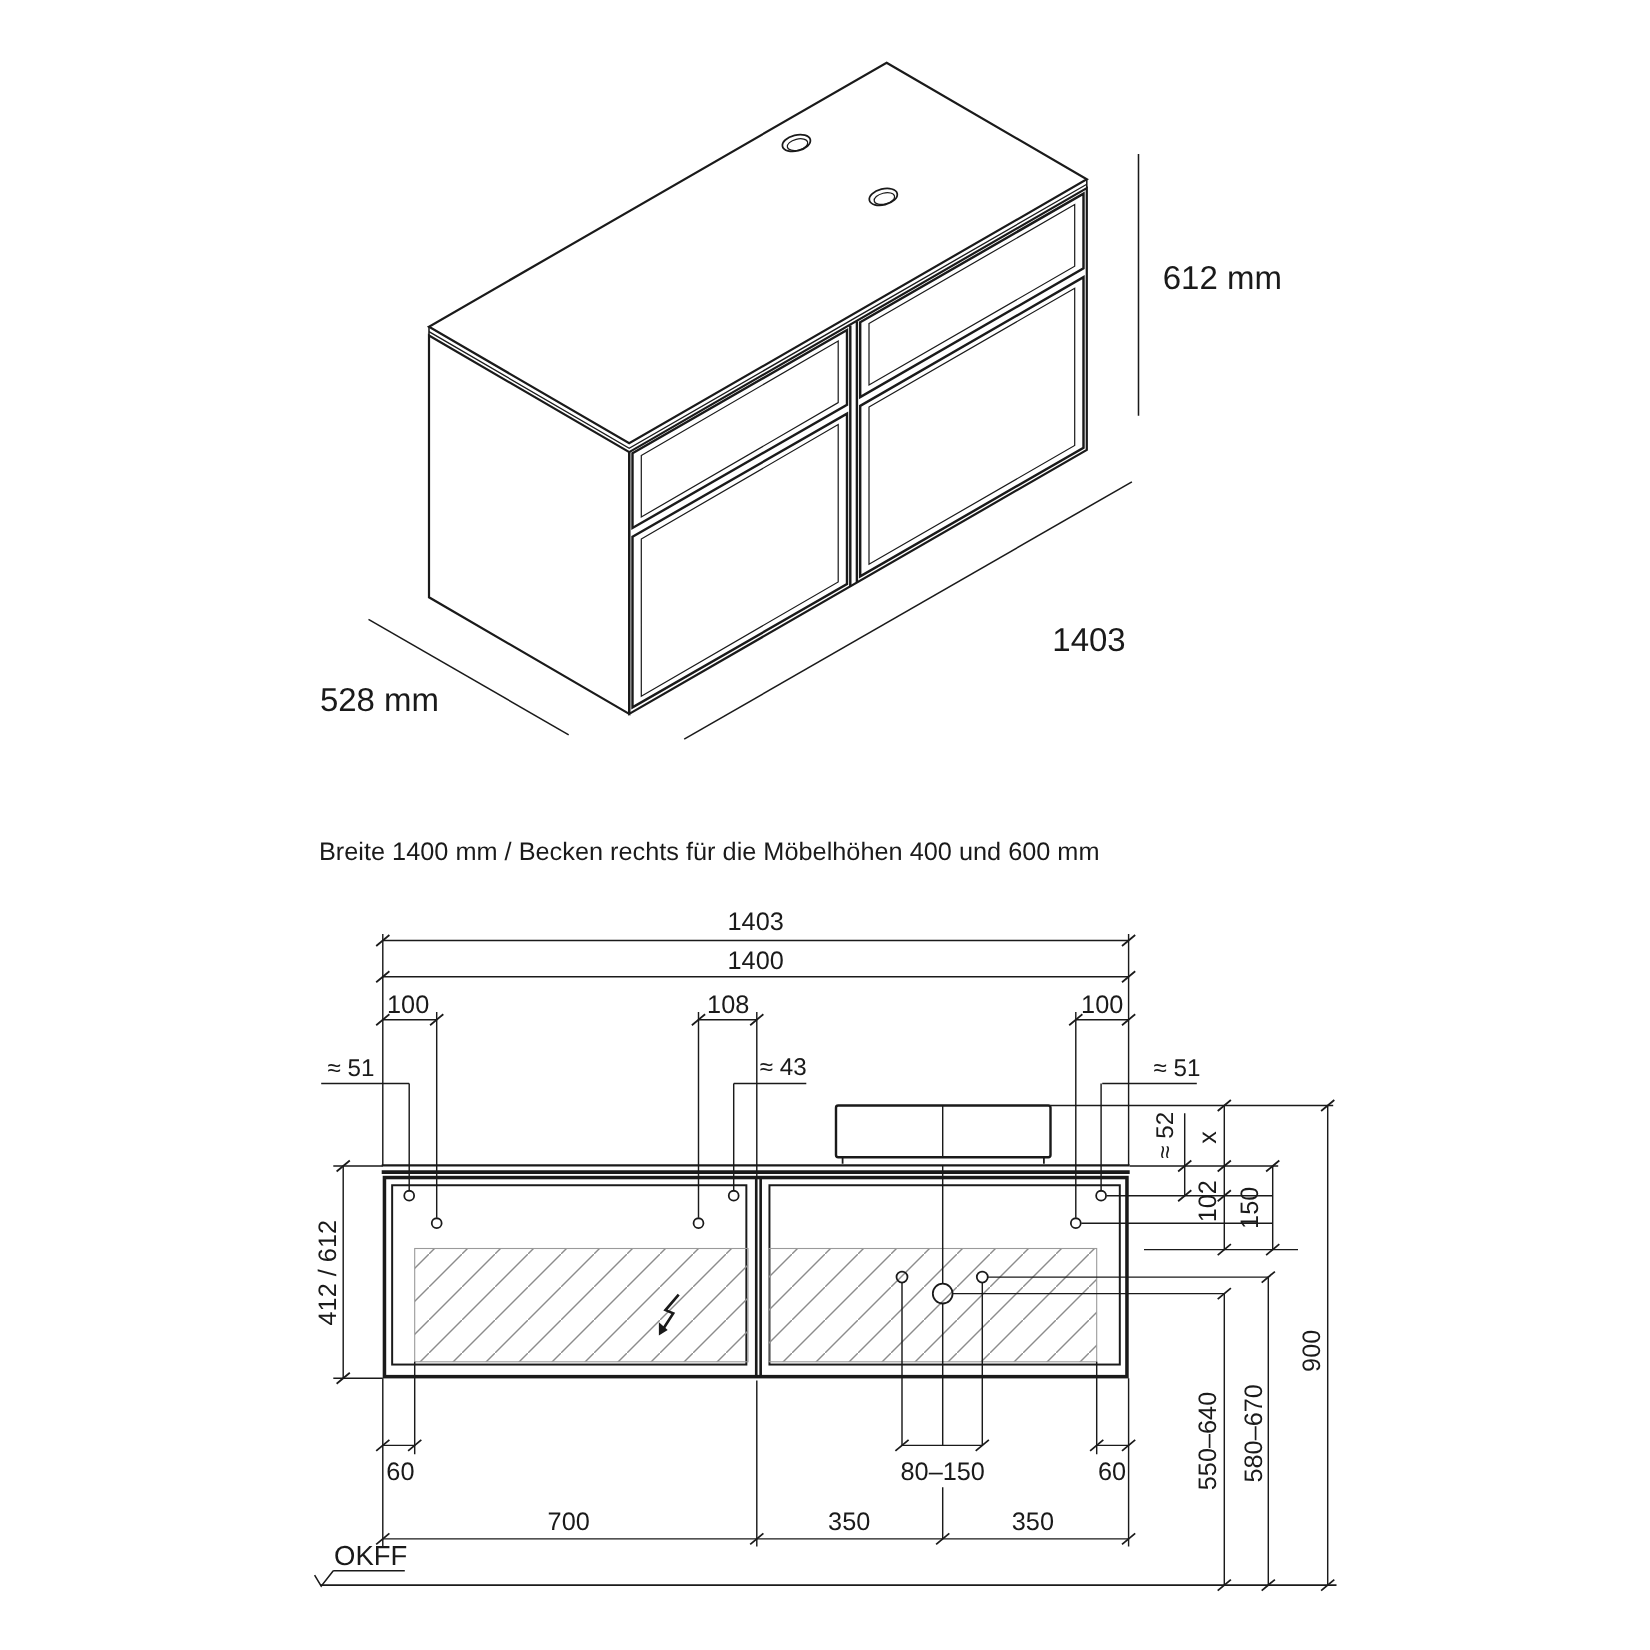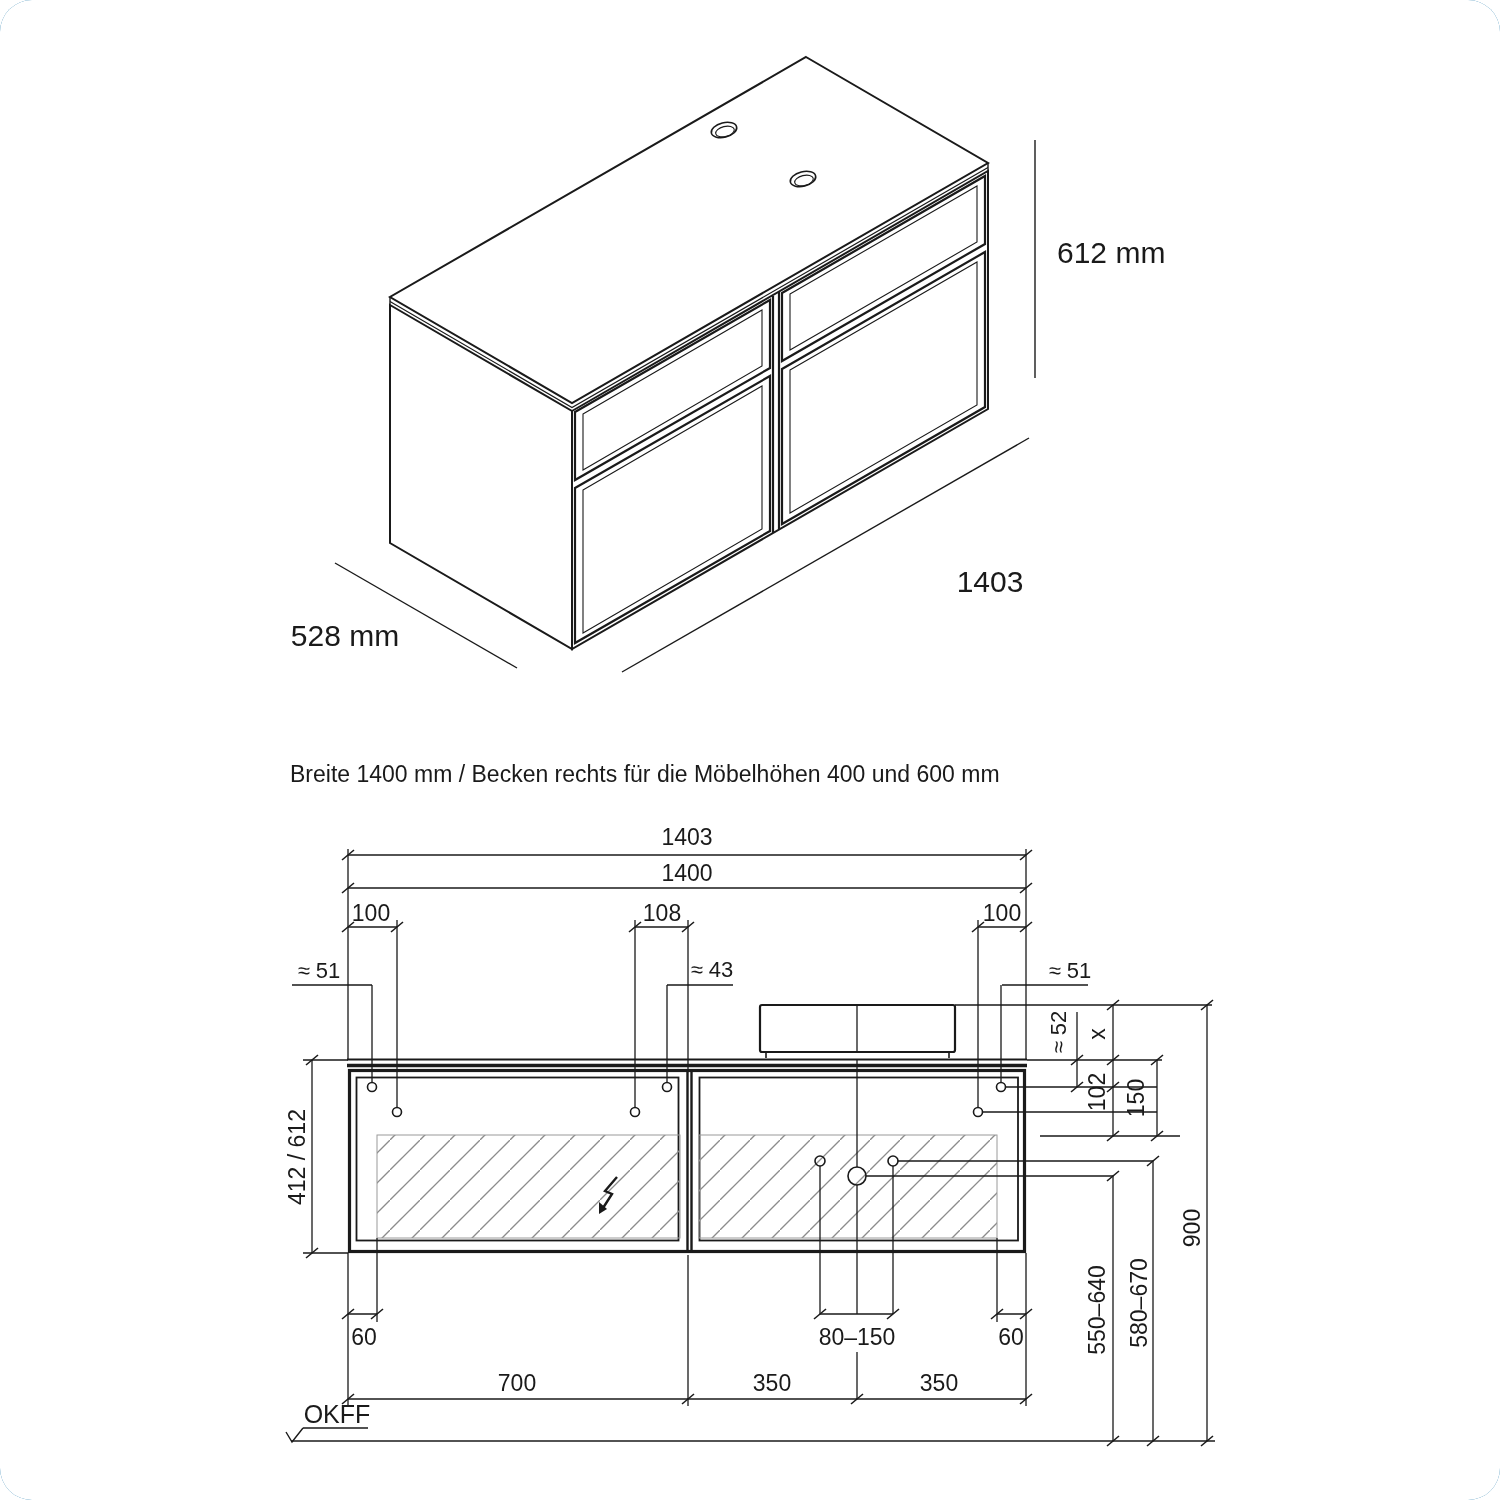--- a/index.html
+++ b/index.html
@@ -1,16 +1,16 @@
 <!DOCTYPE html>
 <html><head>
 <meta charset="utf-8">
 <style>
   html,body{margin:0;padding:0;background:#fff;}
-  .stage{width:1500px;height:1500px;position:relative;background:#0369a1;overflow:hidden;border-radius:32px;}
+  .stage{width:1500px;height:1500px;position:relative;background:#0369a1;overflow:hidden;}
   svg text{font-family:"Liberation Sans", sans-serif;fill:#1a1a1a;}
   .d22{font-size:22px;}
   .d23{font-size:23px;}
   .d25{font-size:25px;}
   .d30{font-size:30px;}
   .cap{font-size:23px;}
   .ln{stroke:#1a1a1a;fill:none;}
 </style>
 </head>
 <body>

